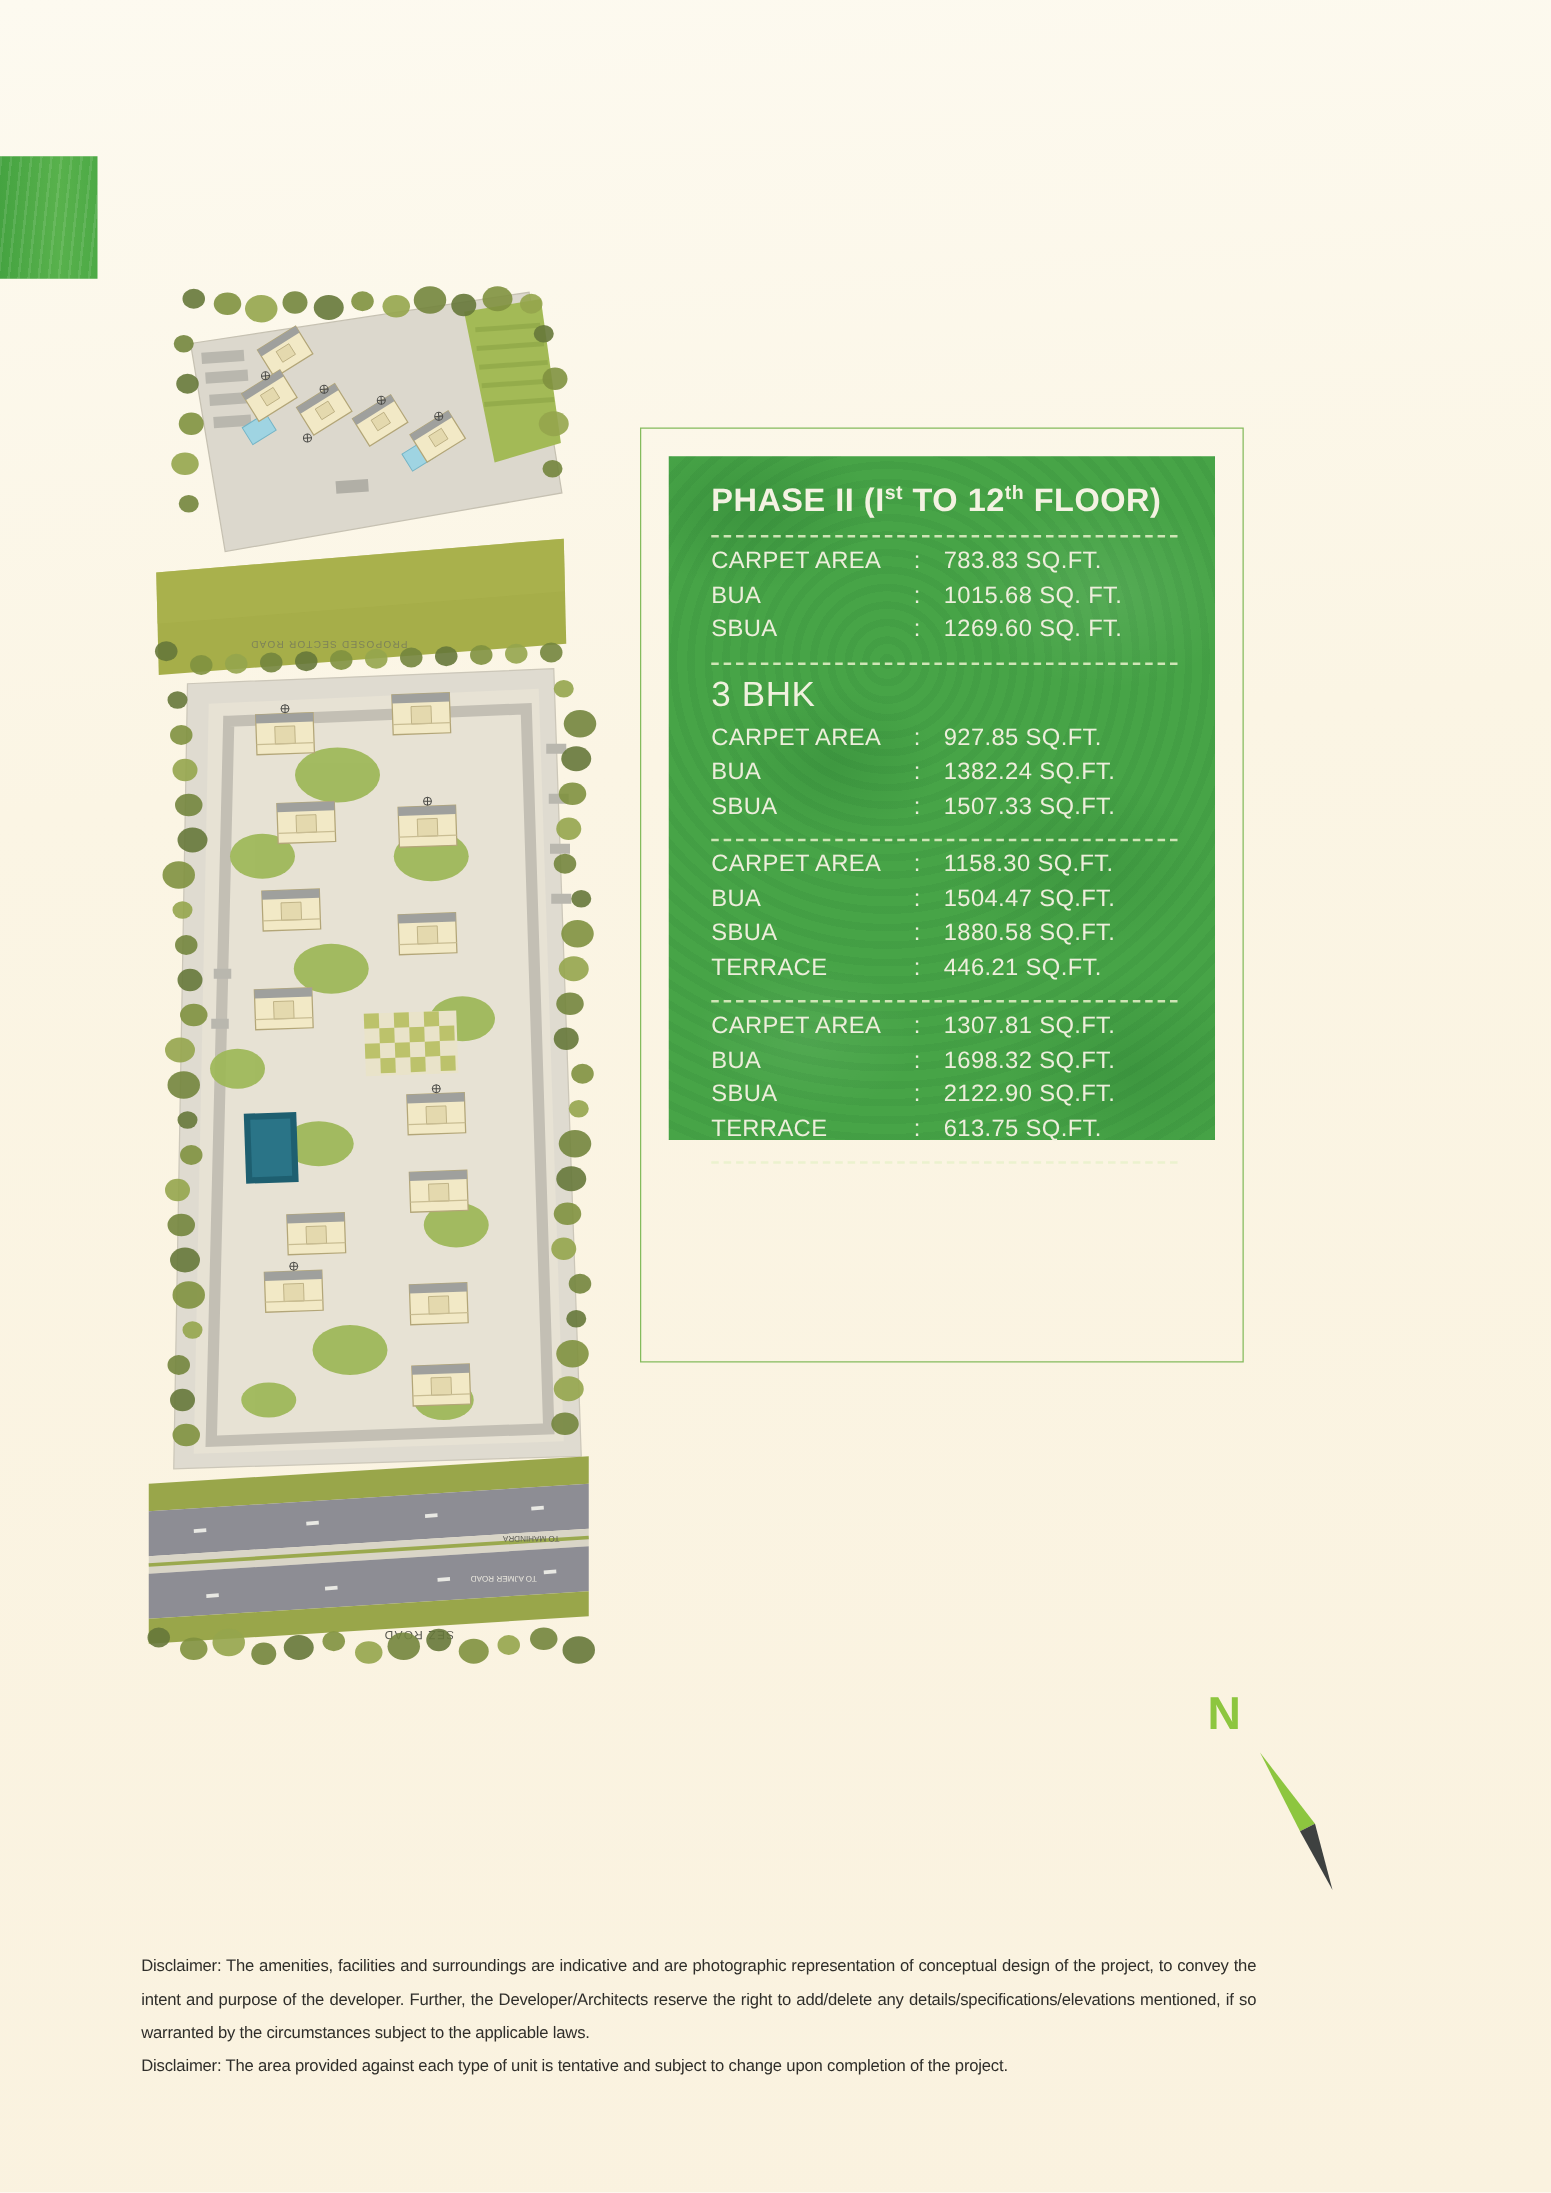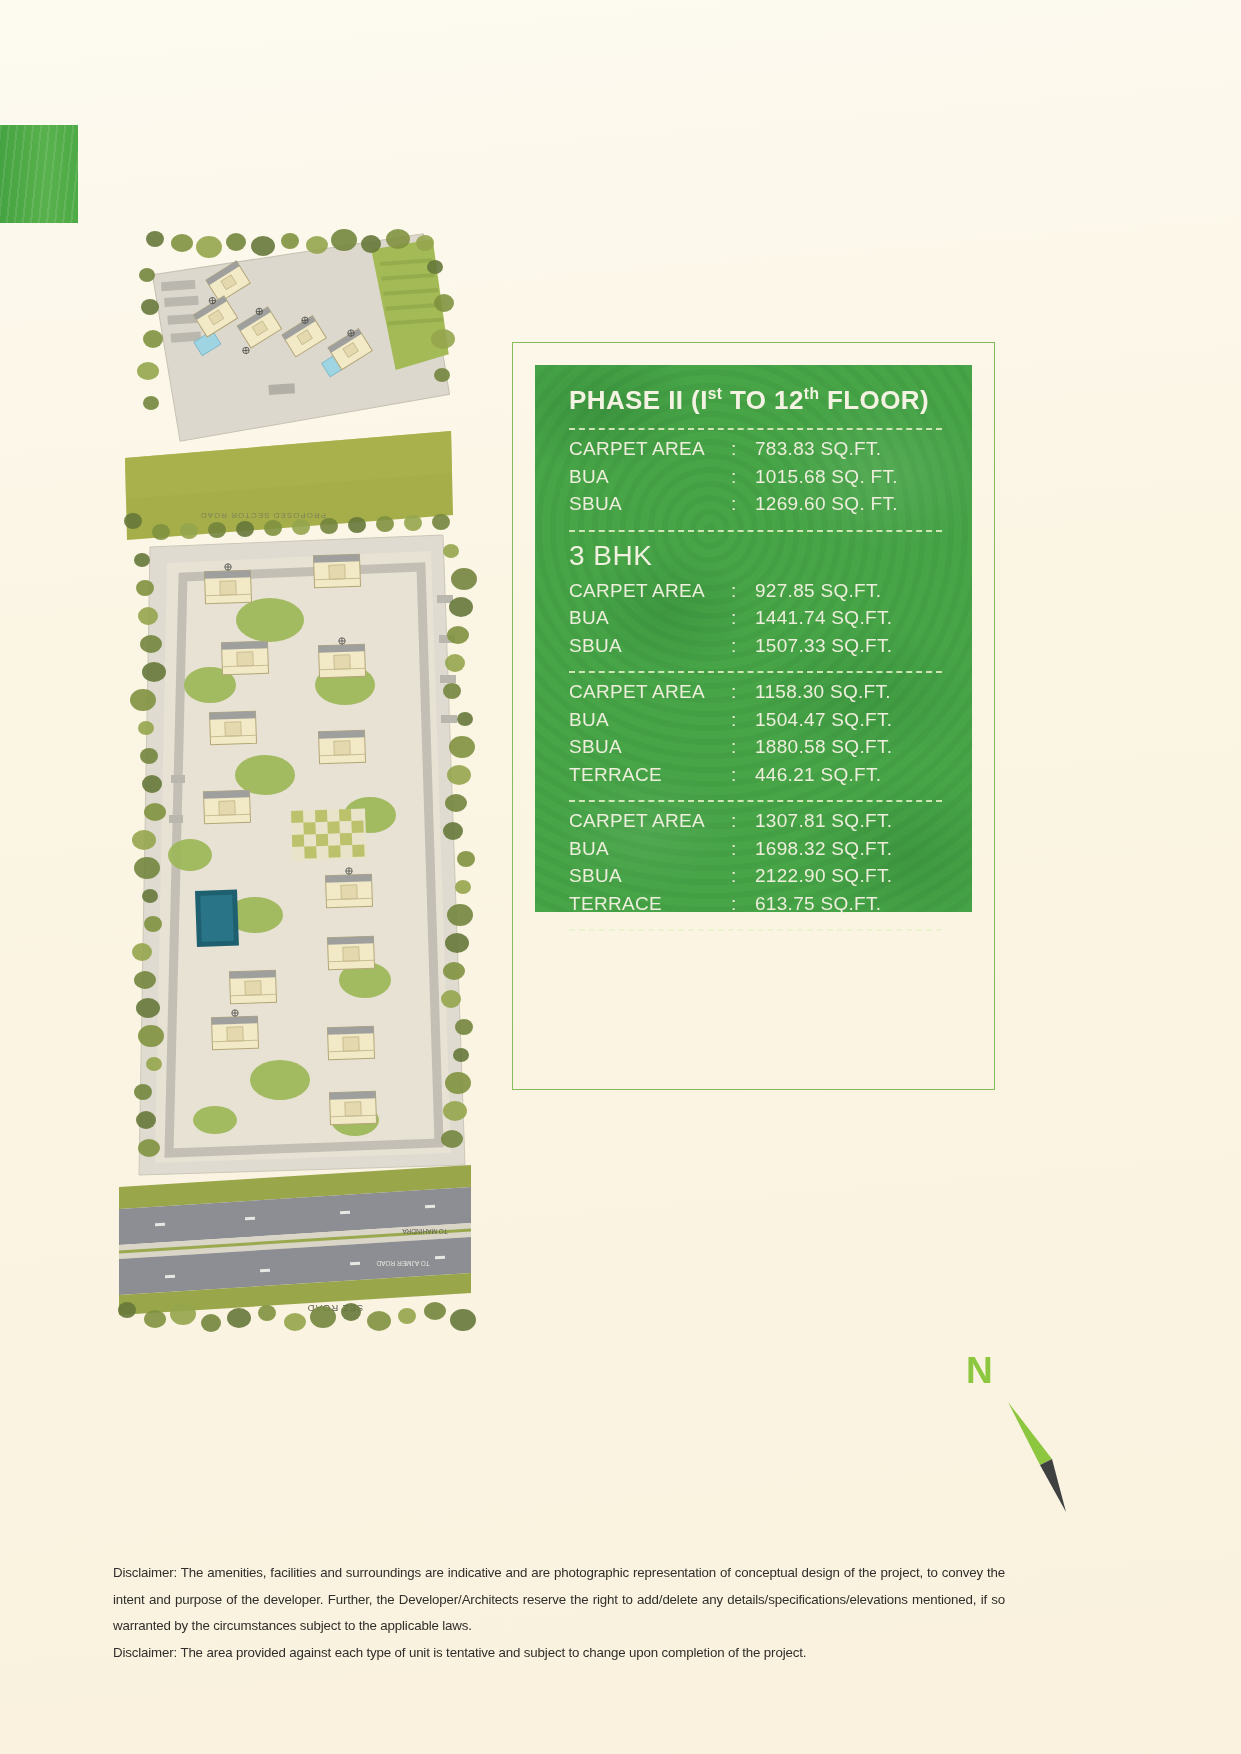--- a/index.html
+++ b/index.html
@@ -319,21 +319,21 @@
       <div class="section">
         <div class="sec-name">3 BHK</div>
         <div class="spec-row">
           <span class="lbl">CARPET AREA</span>
           <span class="colon">:</span>
           <span class="val">927.85 SQ.FT.</span>
         </div>
         <div class="spec-row">
           <span class="lbl">BUA</span>
           <span class="colon">:</span>
-          <span class="val">1441.74 SQ.FT.</span>
+          <span class="val">1382.24 SQ.FT.</span>
         </div>
         <div class="spec-row">
           <span class="lbl">SBUA</span>
           <span class="colon">:</span>
           <span class="val">1507.33 SQ.FT.</span>
         </div>
         <div class="dash"></div>
       </div>
 
       <div class="section">

